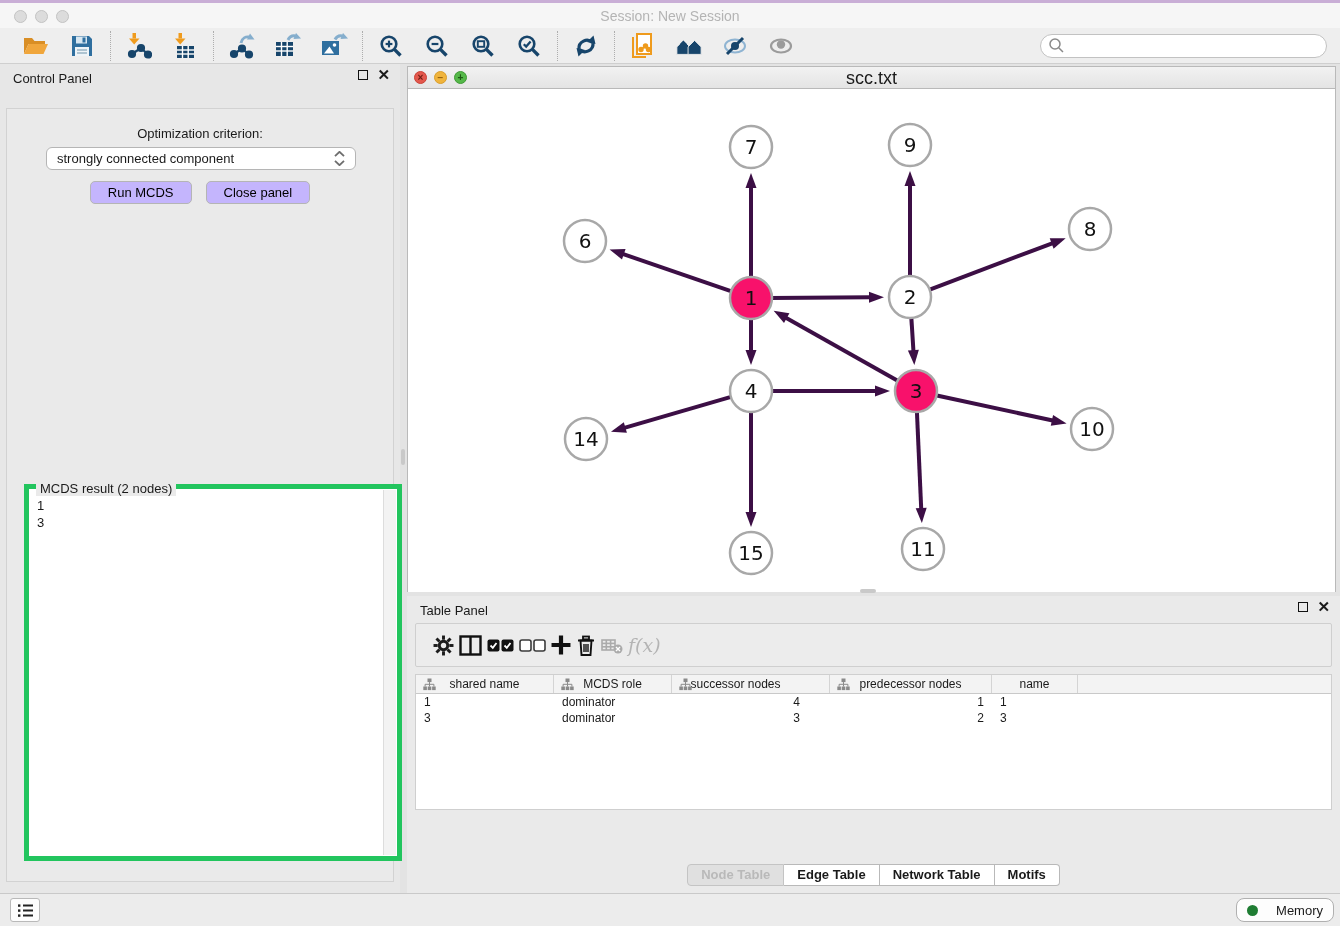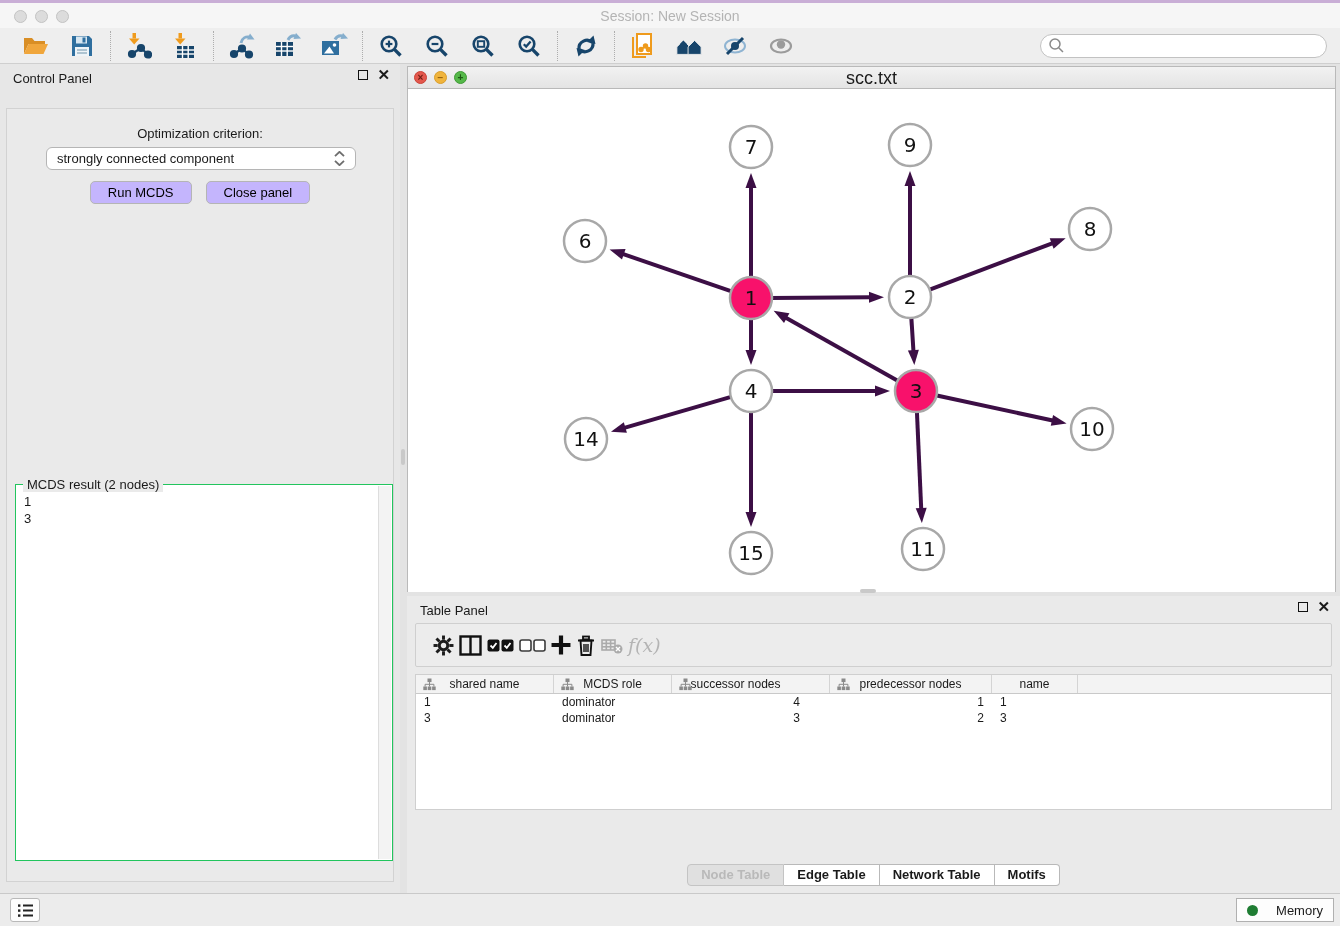--- a/index.html
+++ b/index.html
@@ -40,22 +40,22 @@
   .seg.selected { background:#e0e0e0; color:#b9b9b9; border-color:#c4c4c4; }
   .cp-content { position:absolute; left:6px; right:6px; top:44px; bottom:11px;
     background:#eaeaea; border:1px solid #d2d2d2; }
   .opt-label { position:absolute; top:17px; left:0; right:0; text-align:center; font-size:13px; }
   .criterion { position:absolute; left:39px; top:38px; width:310px; height:23px; background:#fff;
     border:1px solid #b5b5b5; border-radius:6px; display:flex; align-items:center; padding:0 10px; font-size:13px; }
   .criterion .chevrons { margin-left:auto; }
   .cp-buttons { position:absolute; top:72px; left:0; right:0; display:flex; justify-content:center; gap:14px; }
   .aq-btn { background:#c4b5fd; border:1px solid #b5b5b5; border-radius:5px; height:23px;
     padding:0 17px; font-size:13px; line-height:21px; }
-  .result-box { position:absolute; left:8px; top:375px; width:378px; height:377px;
-    background:#fff; border:1px solid #22c55e; }
+  .result-box { position:absolute; left:17px; top:375px; width:378px; height:377px;
+    background:#fff; border:5px solid #22c55e; }
   .result-title { position:absolute; top:-8px; left:7px; background:#eaeaea; padding:0 4px; font-size:13px; }
   .result-lines { position:absolute; left:0; top:4px; right:16px; padding:4px 0 0 8px; font-size:13px; line-height:17px; }
   .result-scroll { position:absolute; right:1px; top:1px; bottom:1px; width:13px;
     background:#f3f3f3; border-left:1px solid #ddd; }
 
   
   .net-window { position:absolute; left:407px; top:66px; width:929px; height:526px;
     background:#fff; border:1px solid #b9b9b9; }
   .net-titlebar { position:absolute; left:0; right:0; top:0; height:22px;
     background:linear-gradient(#f2f2f2,#e4e4e4); border-bottom:1px solid #b9b9b9; }
@@ -89,21 +89,21 @@
   .c1 { width:138px; } .c2 { width:118px; } .c3 { width:158px; text-align:right; padding-right:30px; }
   .c4 { width:162px; text-align:right; } .c5 { width:86px; }
   .tp-tabs { position:absolute; left:0; right:0; top:268px; display:flex; justify-content:center; }
 
   
   .statusbar { position:absolute; left:0; top:893px; right:0; height:33px; background:#ececec;
     border-top:1px solid #c9c9c9; }
   .list-btn { position:absolute; left:10px; top:4px; width:30px; height:24px; background:#fdfdfd;
     border:1px solid #b9b9b9; border-radius:3px; display:flex; align-items:center; justify-content:center; }
   .mem-btn { position:absolute; right:6px; top:4px; height:24px; background:#fdfdfd;
-    border:1px solid #b0b0b0; border-radius:0; display:flex; align-items:center; gap:18px;
+    border:1px solid #b0b0b0; border-radius:8px; display:flex; align-items:center; gap:18px;
     padding:0 10px; font-size:13px; }
   .mem-dot { width:11px; height:11px; border-radius:50%; background:#1f7d33; }
 
   svg { display:block; }
 </style>
 </head>
 <body>
 
 <div class="mac-titlebar">
   <div class="mac-dots">

